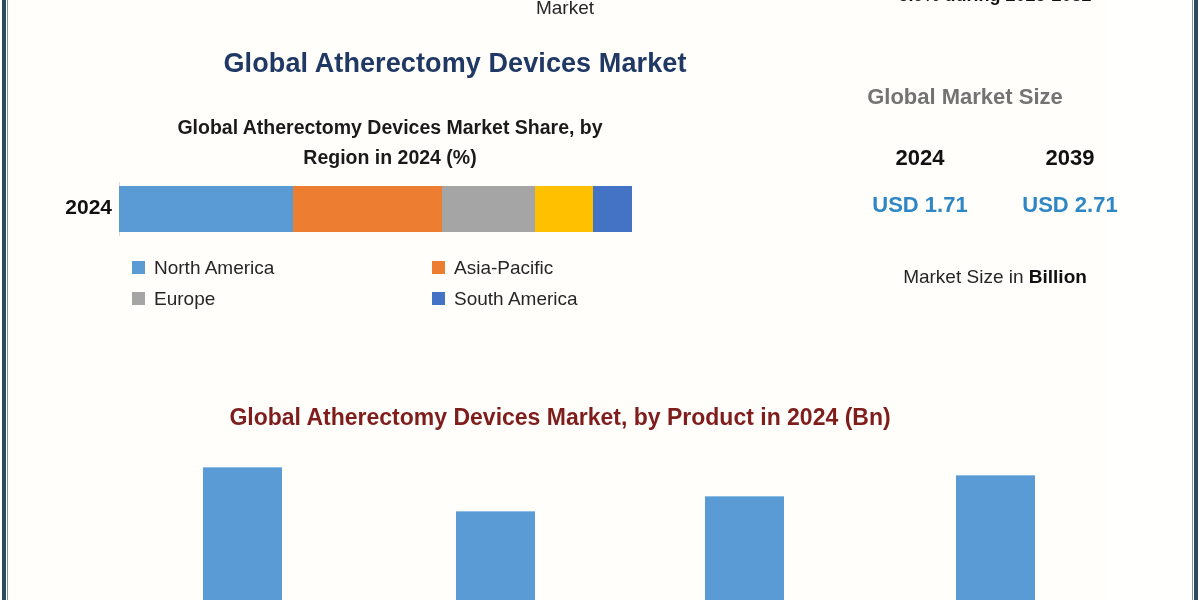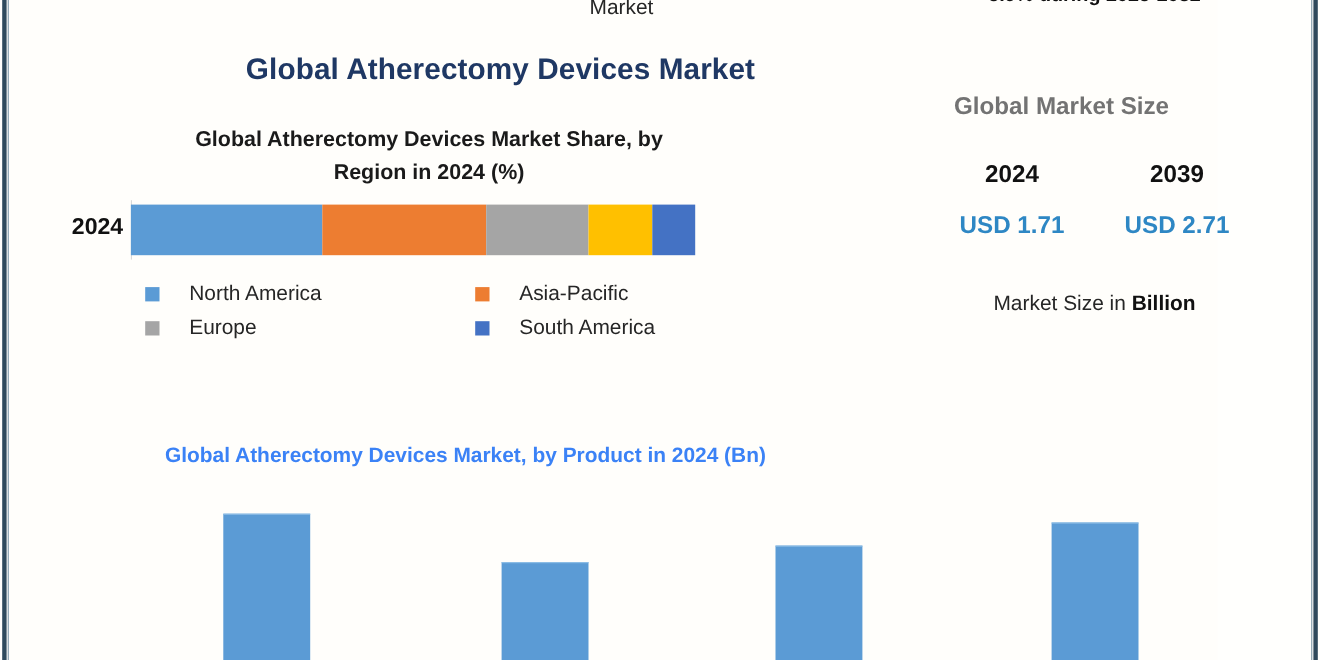--- a/index.html
+++ b/index.html
@@ -127,21 +127,21 @@
     left: 132px; top: 252px;
     width: 560px;
     display: grid;
     grid-template-columns: 300px 260px;
     grid-auto-rows: 31px;
     align-items: center;
   }
   .legend-item {
     display: flex;
     align-items: center;
-    gap: 27px;
+    gap: 9px;
     font-size: 19px;
     color: #262626;
     white-space: nowrap;
   }
   .legend-swatch {
     width: 13px; height: 13px;
     flex: 0 0 13px;
     display: inline-block;
   }
 
@@ -192,23 +192,24 @@
     color: #262626;
     white-space: nowrap;
   }
   .gms-note b { font-weight: bold; color: #111; margin-top: 20px; }
 
   
   .product-title {
     position: absolute;
     left: 150px; top: 404px;
     width: 820px;
-    font-size: 19px;
-    font-weight: bold;
-    color: #3b82f6;
+    text-align: center;
+    font-size: 23px;
+    font-weight: bold;
+    color: #7f1d1d;
     white-space: nowrap;
   }
   .product-chart {
     position: absolute;
     left: 120px; top: 446px;
     width: 990px;
     height: 158px;
   }
   .pbar {
     position: absolute;

